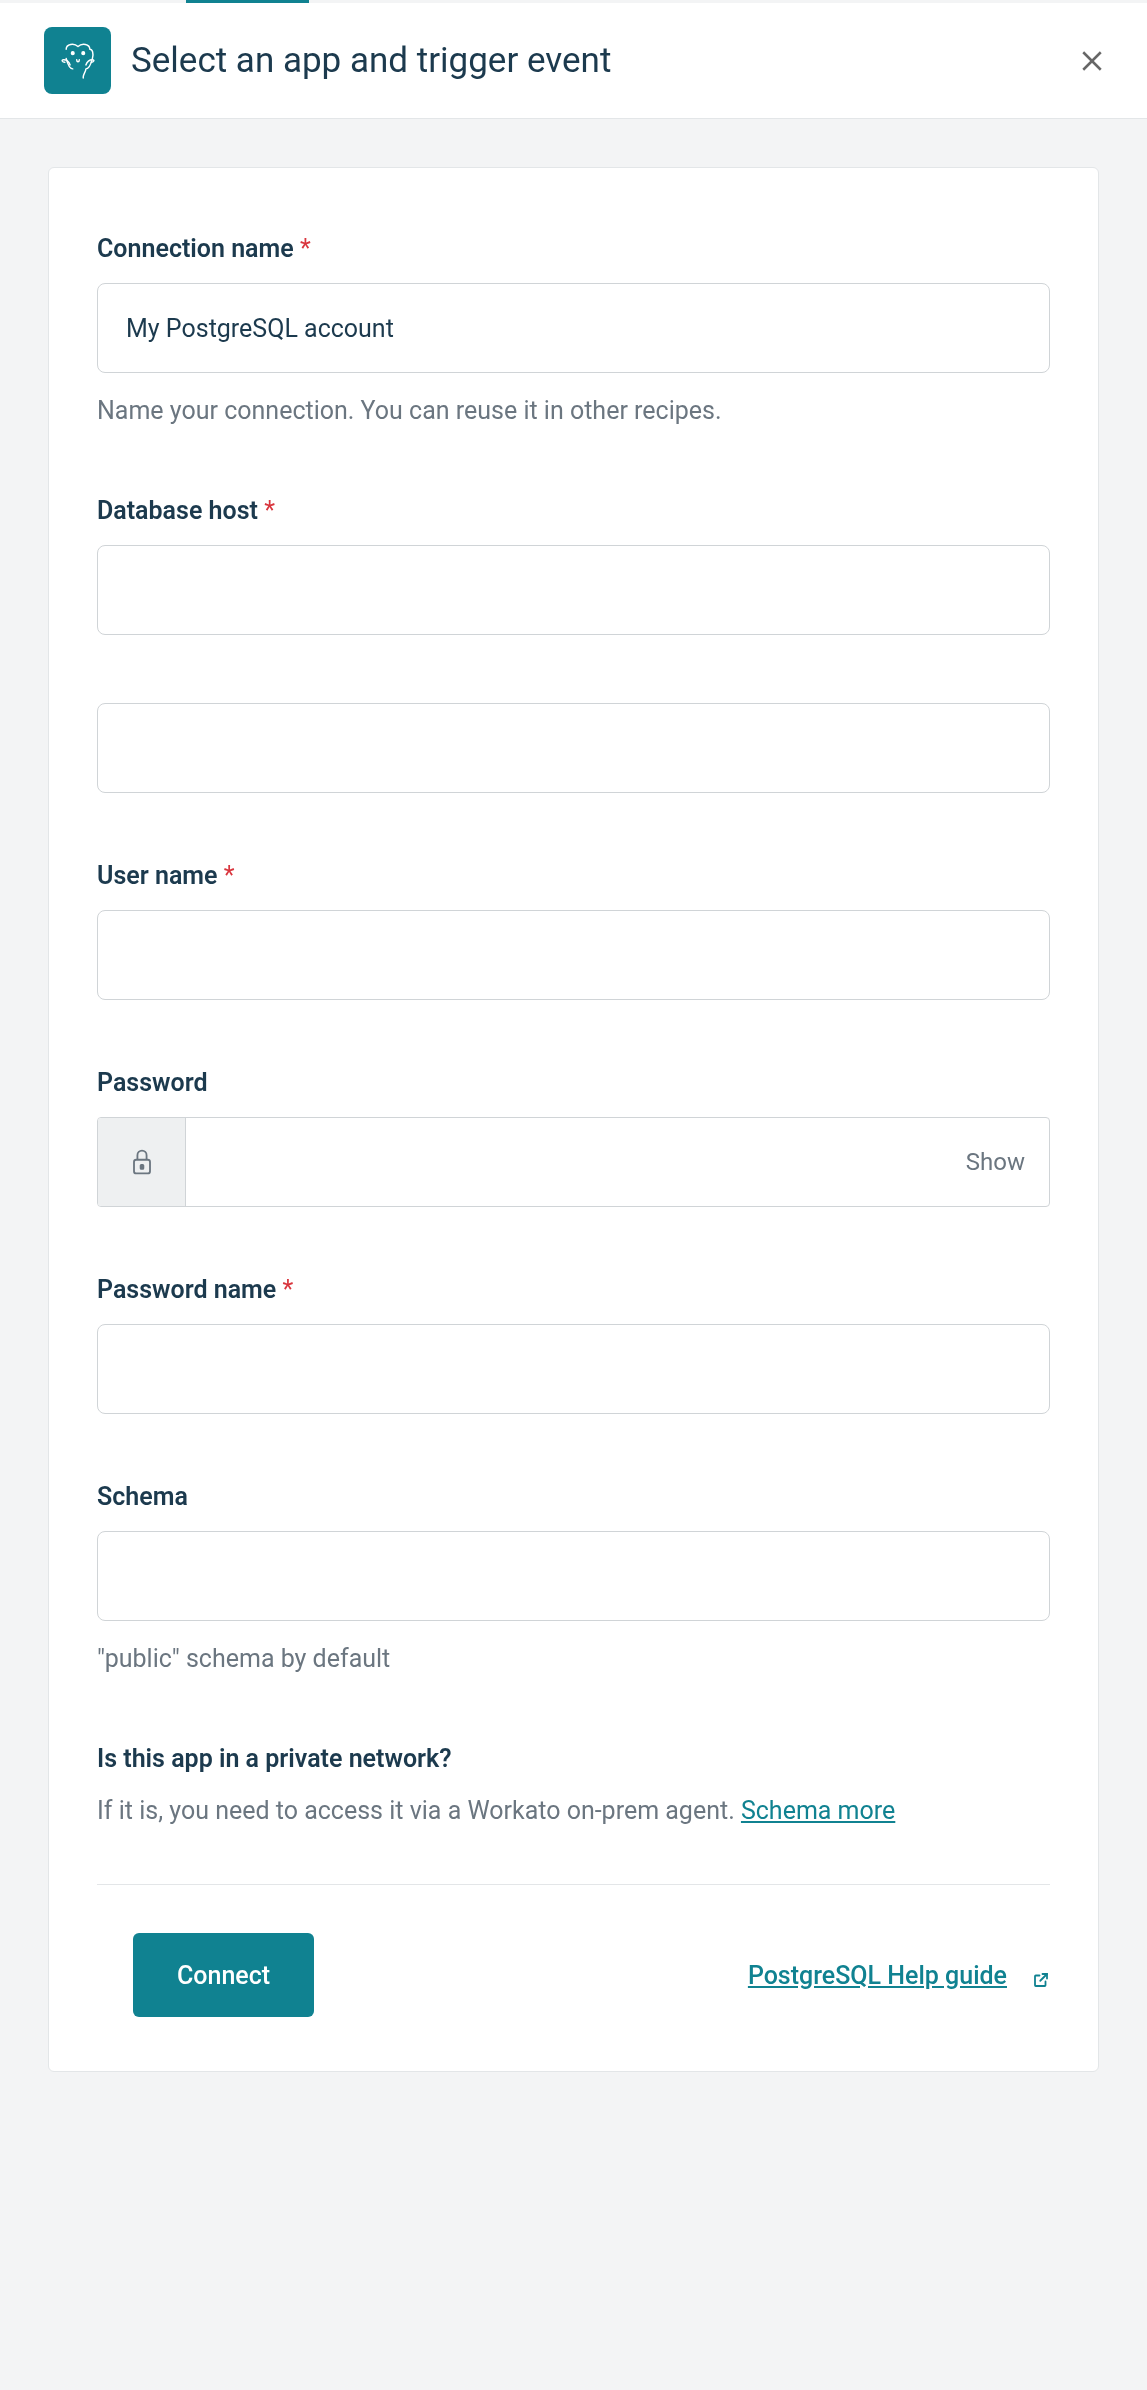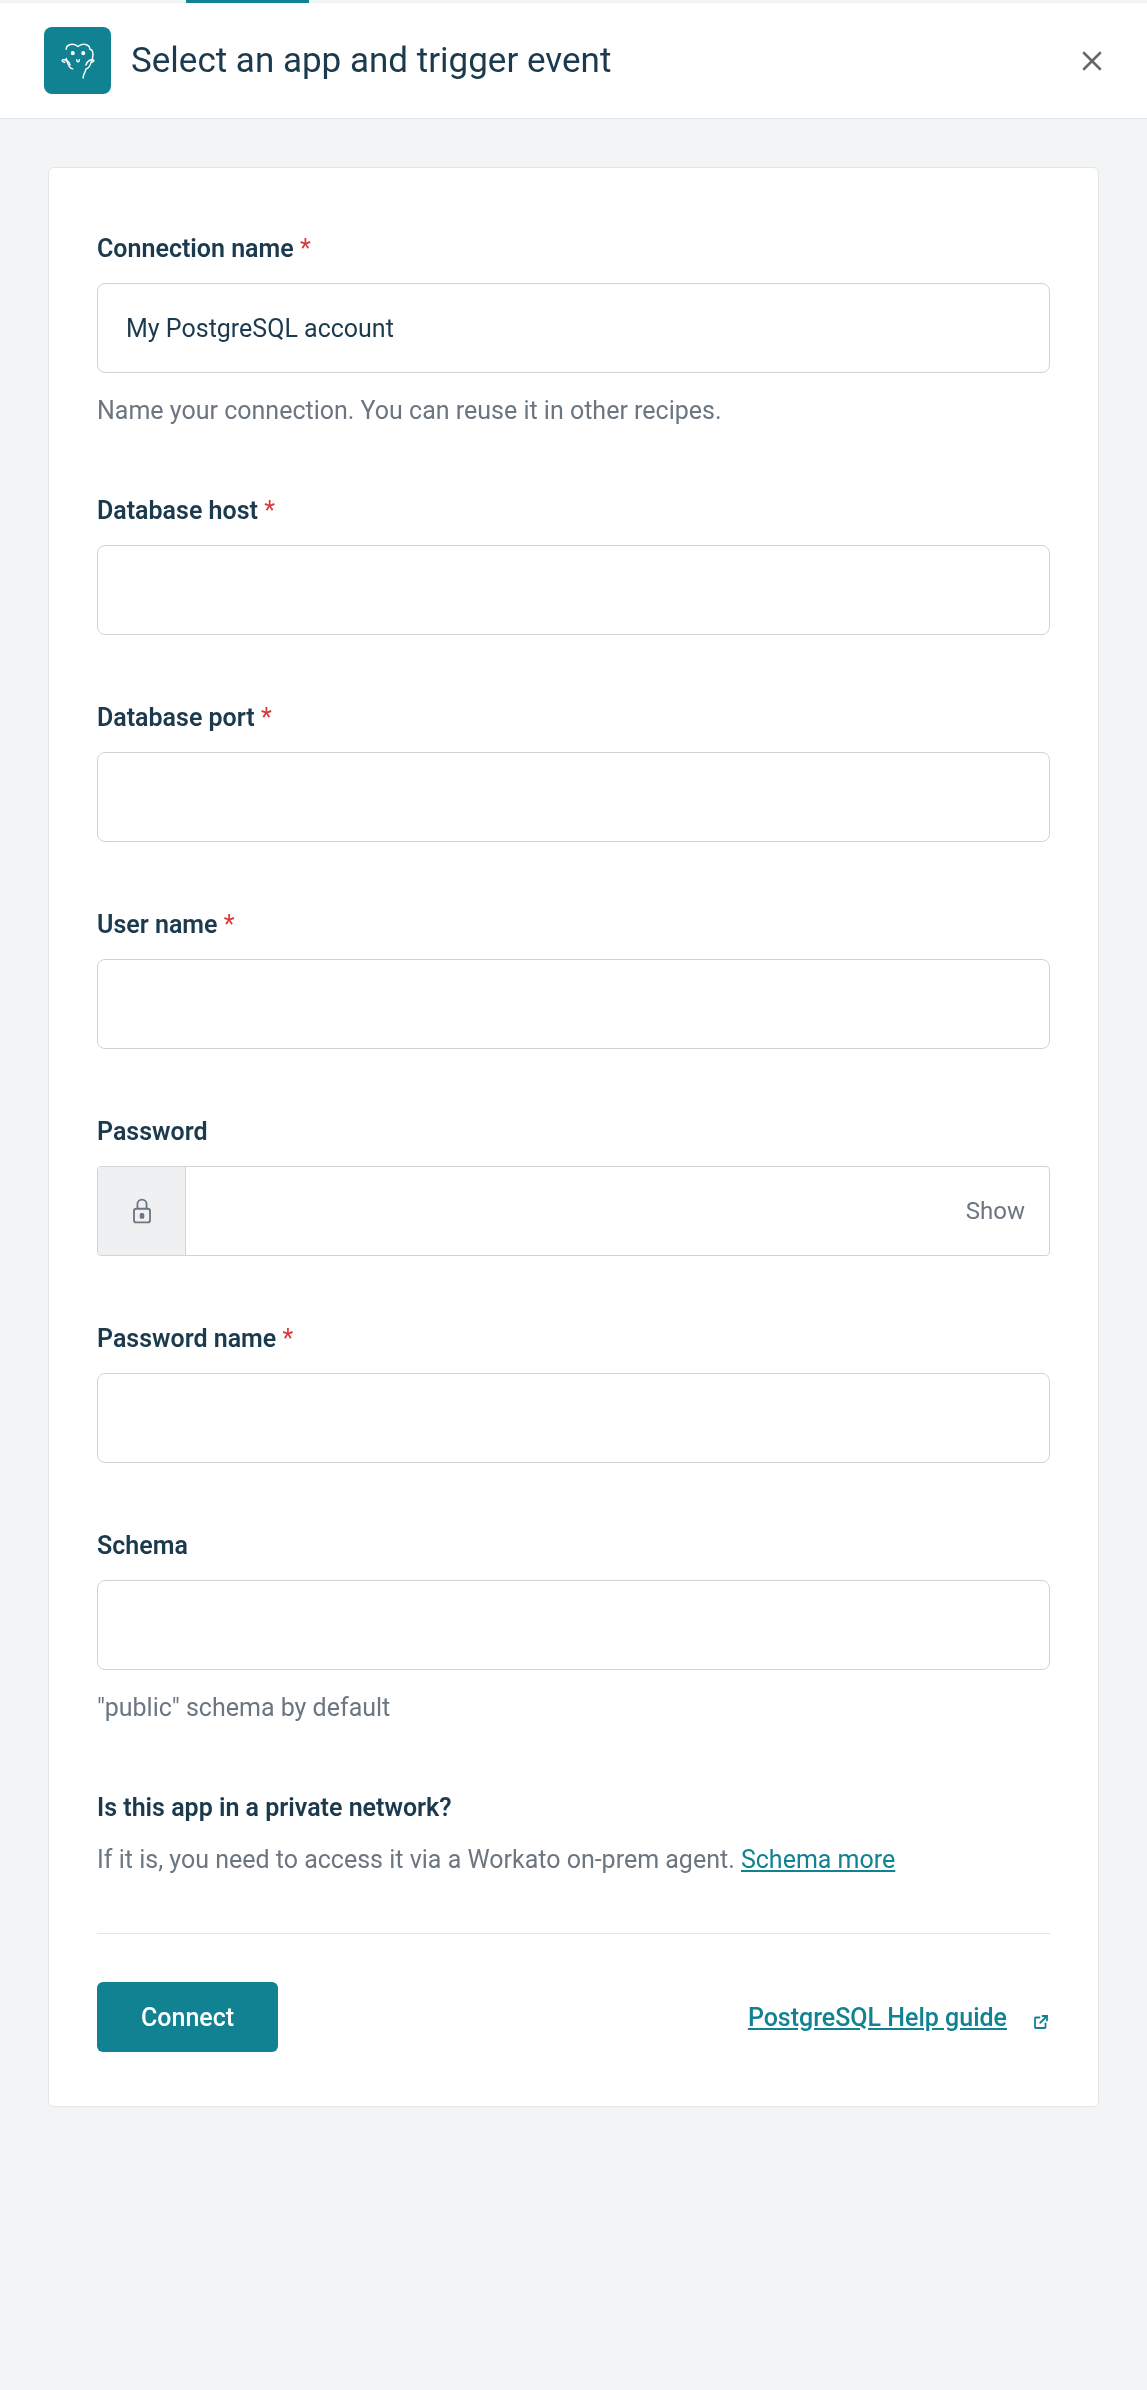--- a/index.html
+++ b/index.html
@@ -149,23 +149,24 @@
     align-items: center;
   }
   .connect-btn {
     background: #108291;
     color: #ffffff;
     border: none;
     border-radius: 6px;
     font-size: 25px;
     font-weight: 500;
     padding: 0 44px;
-    height: 70px;
-    cursor: pointer;
-    font-family: inherit;
+    height: 84px;
+    cursor: pointer;
+    font-family: inherit;
+    margin-left: 36px;
   }
   .help-link {
     font-size: 25px;
     color: #108291;
     text-decoration: underline;
     font-weight: 500;
     display: inline-flex;
     align-items: center;
     gap: 25px;
     cursor: pointer;
@@ -212,24 +213,20 @@
 
   <div class="field-group">
     <label class="label">
       <span>Database host</span>
       <span class="required-star"> *</span>
     </label>
     <input type="text" class="text-input" value="" style="">
   </div>
 
   <div class="field-group">
-    <label class="label">
-      <span>Database port</span>
-      <span class="required-star"> *</span>
-    </label>
     <input type="text" class="text-input" value="" style="">
   </div>
 
   <div class="field-group">
     <label class="label">
       <span>User name</span>
       <span class="required-star"> *</span>
     </label>
     <input type="text" class="text-input" value="" style="">
   </div>

